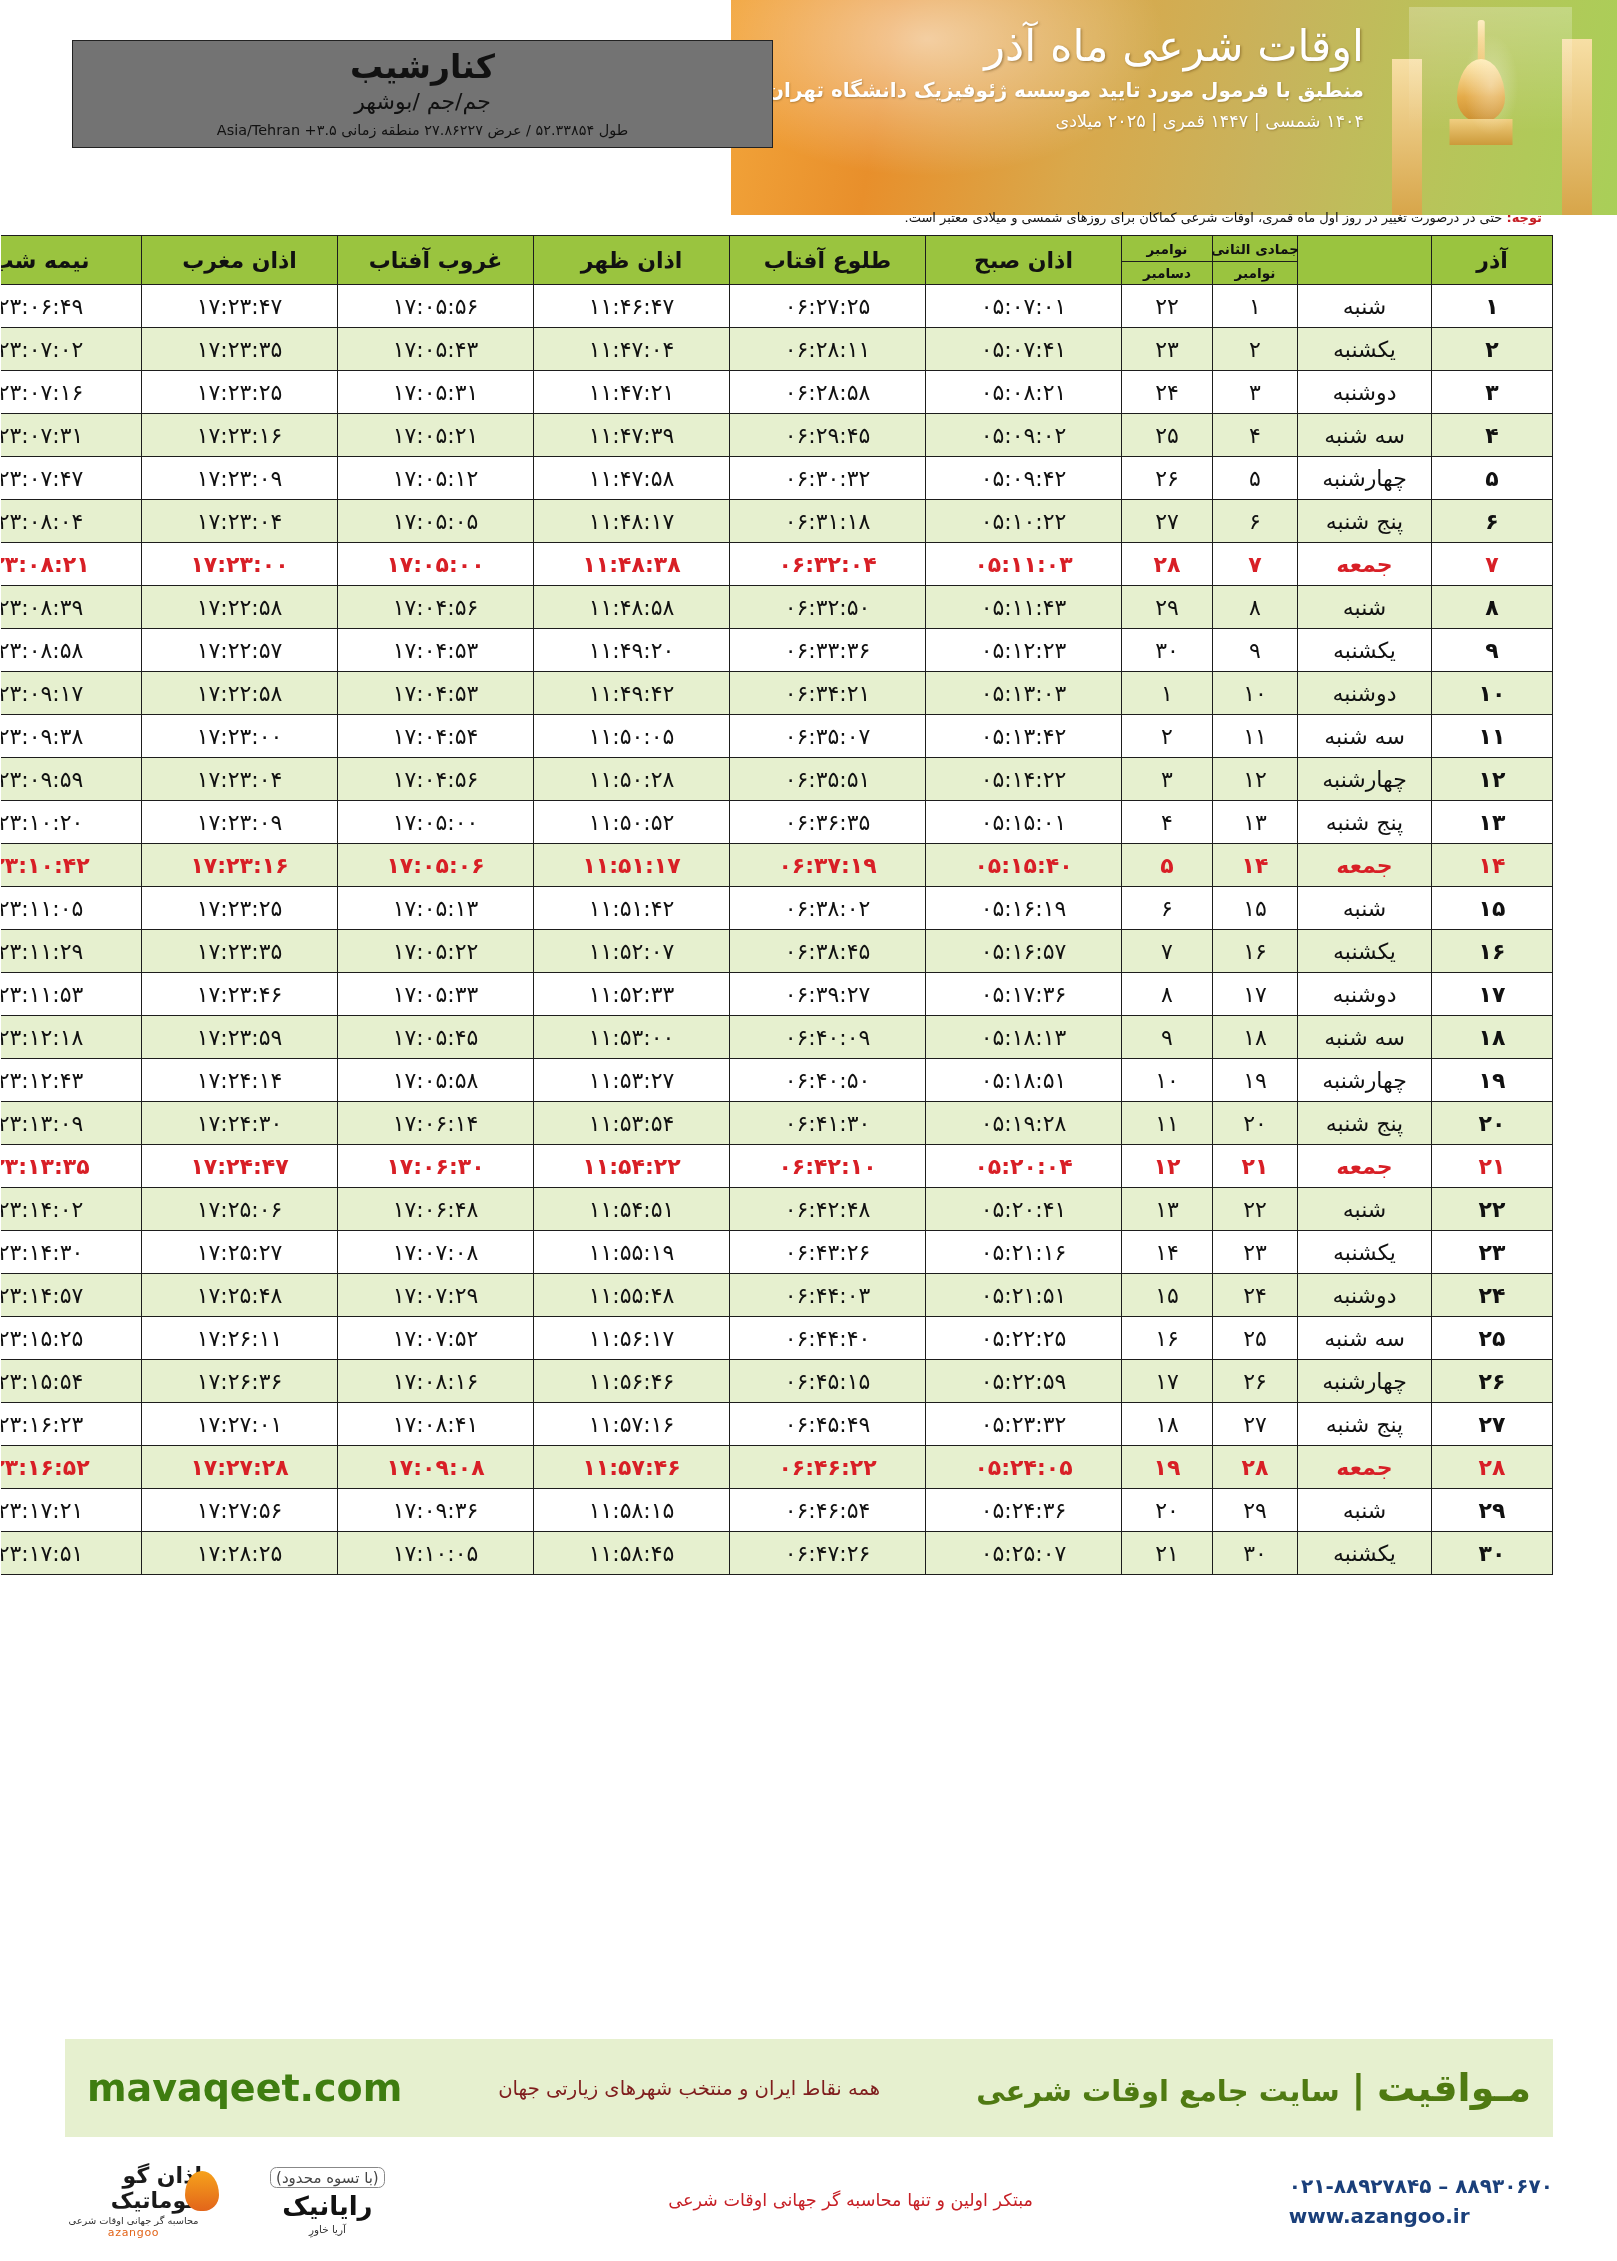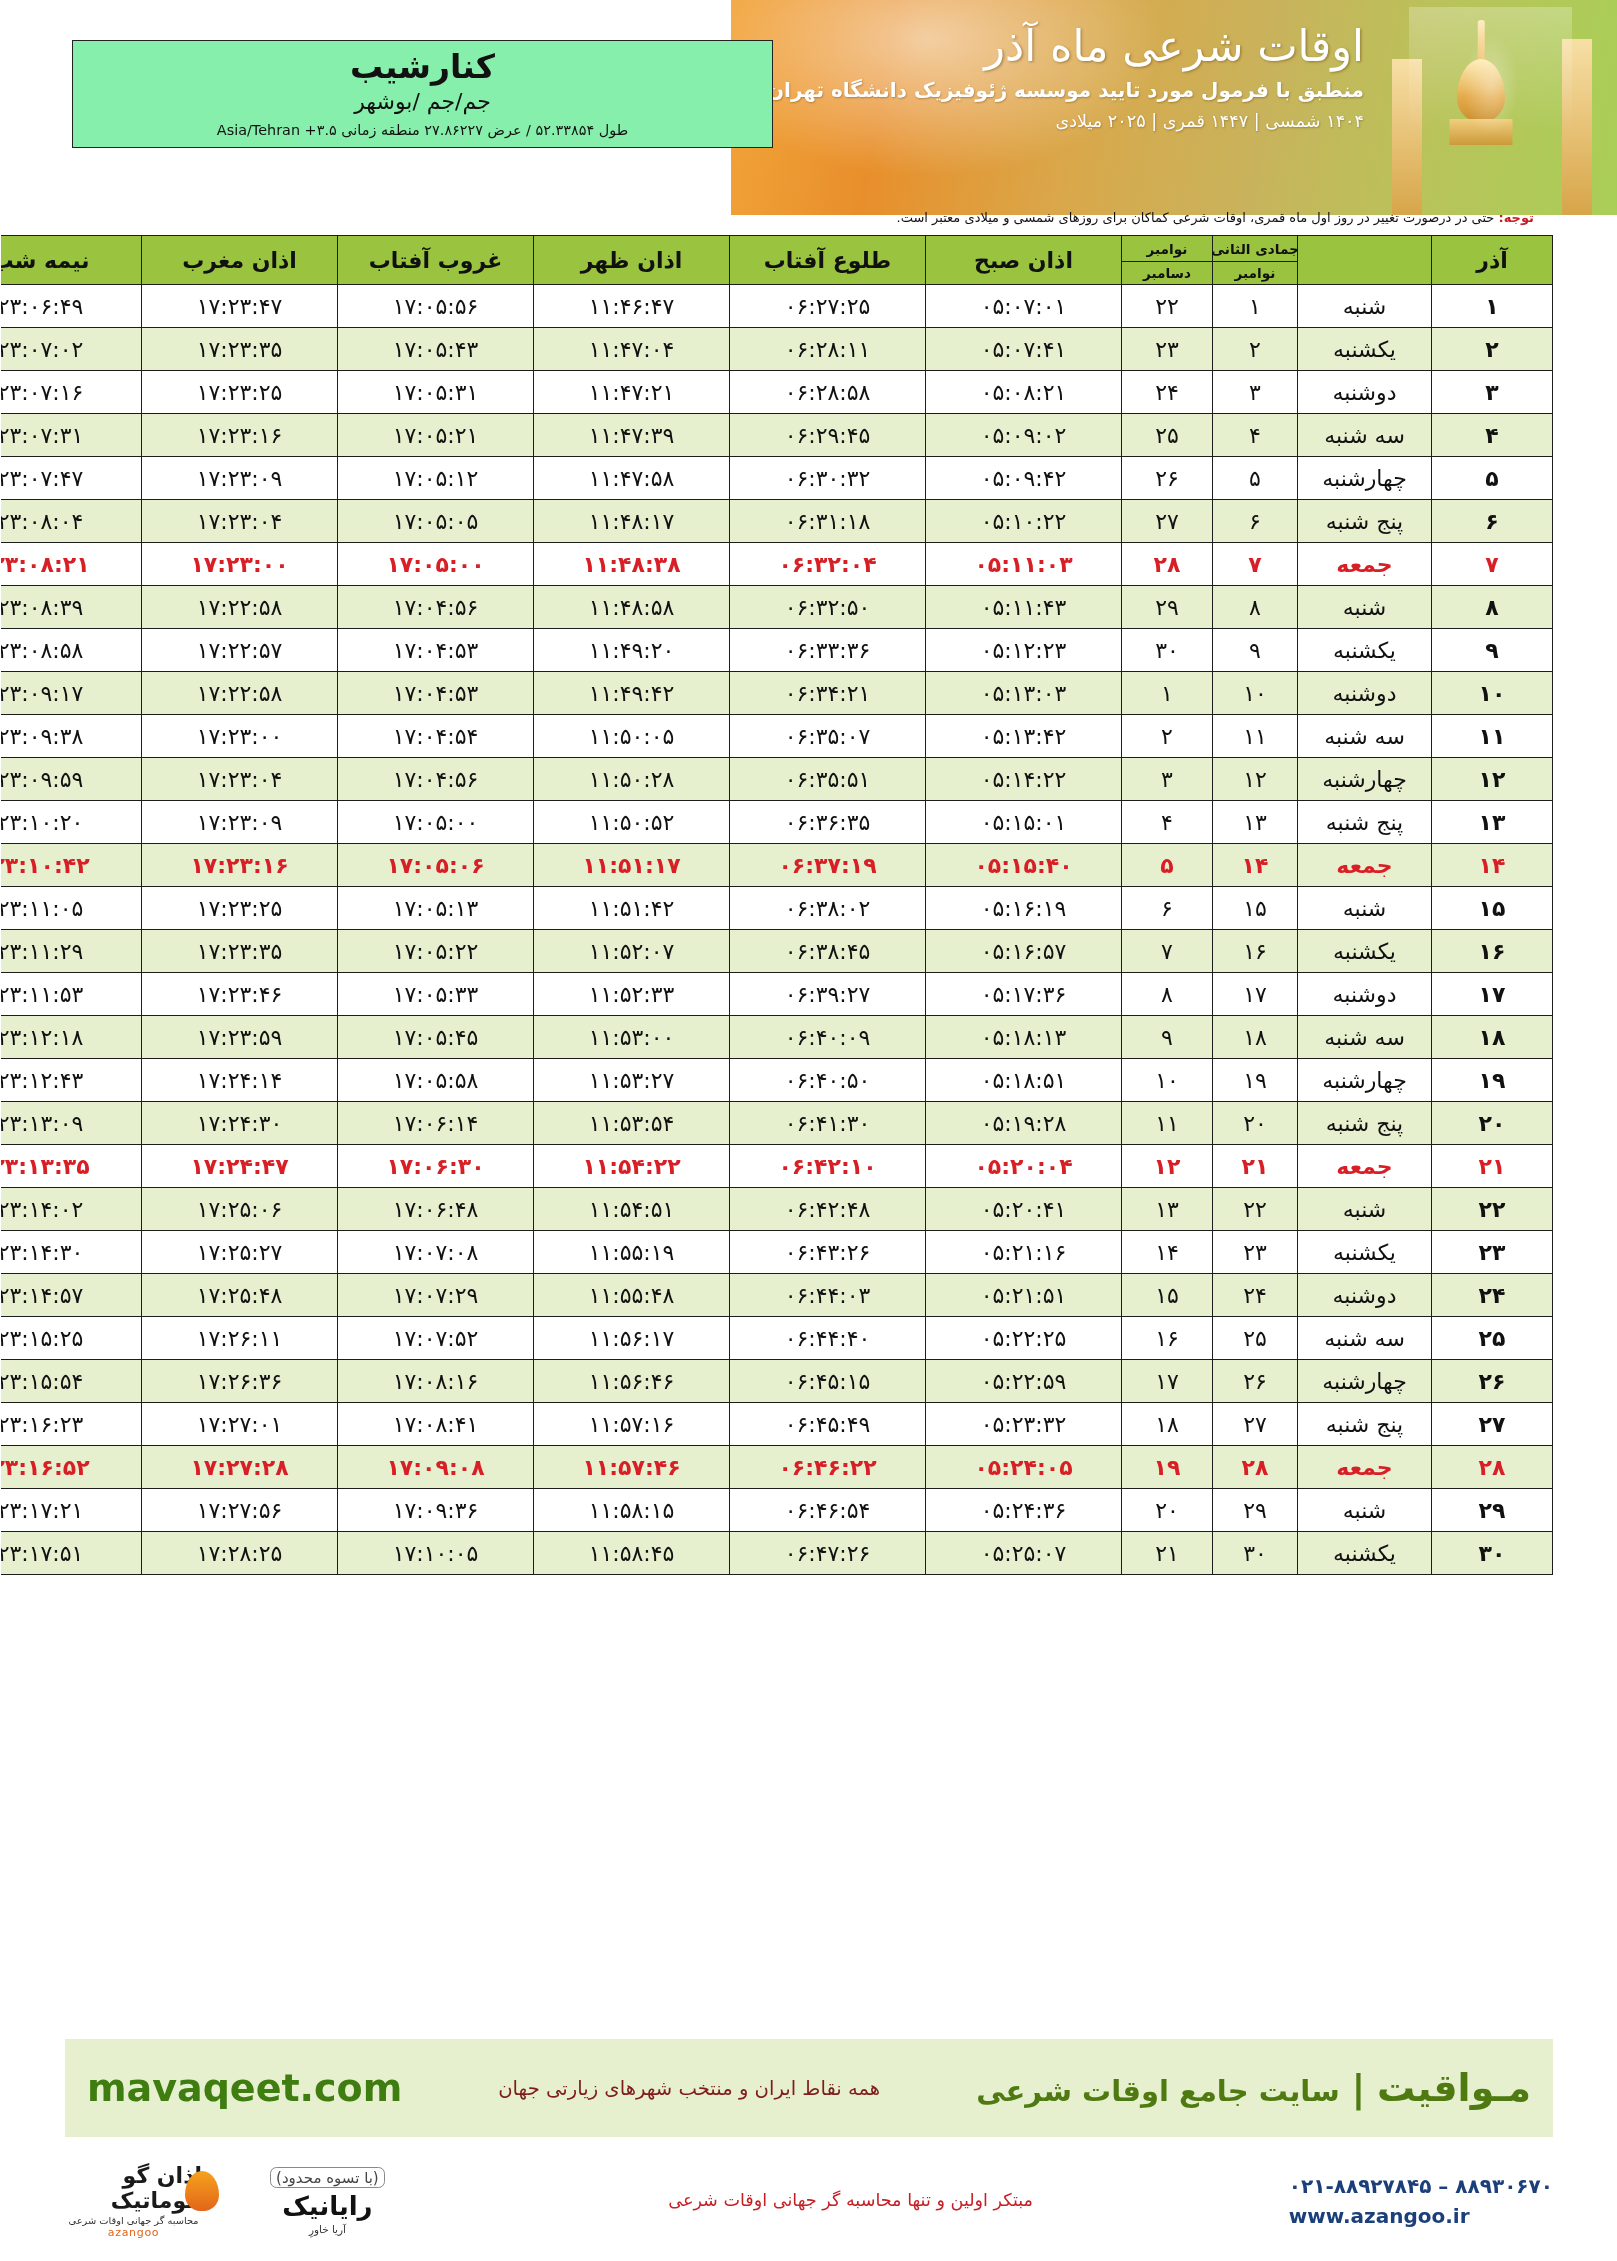--- a/index.html
+++ b/index.html
@@ -97,21 +97,21 @@
     margin-top: 9px;
     text-shadow: 0.7px 0.7px 2px rgba(90,60,10,0.4);
   }
 
   
   .city-box {
     position: absolute;
     top: 40px; left: 72px;
     width: 701px;
     border: 1.3px solid #222;
-    background: #86efac;
+    background: #737373;
     padding: 7.8px 13px 9px 13px;
     text-align: center;
     z-index: 5;
   }
   .city-name {
     font-size: 33px;
     font-weight: bold;
     color: #111;
     line-height: 1.08;
   }
@@ -124,21 +124,21 @@
   .city-coords {
     font-size: 14.4px;
     color: #111;
     margin-top: 7.8px;
     direction: rtl;
   }
 
   
   .note-line {
     position: absolute;
-    top: 210px; right: 12px; left: 0;
+    top: 210px; right: 4px; left: 0;
     text-align: right;
     padding-right: 72px;
     font-size: 13px;
     color: #111;
     direction: rtl;
     z-index: 6;
   }
   .note-line .note-label { color: #c62026; font-weight: bold; }
 
   

